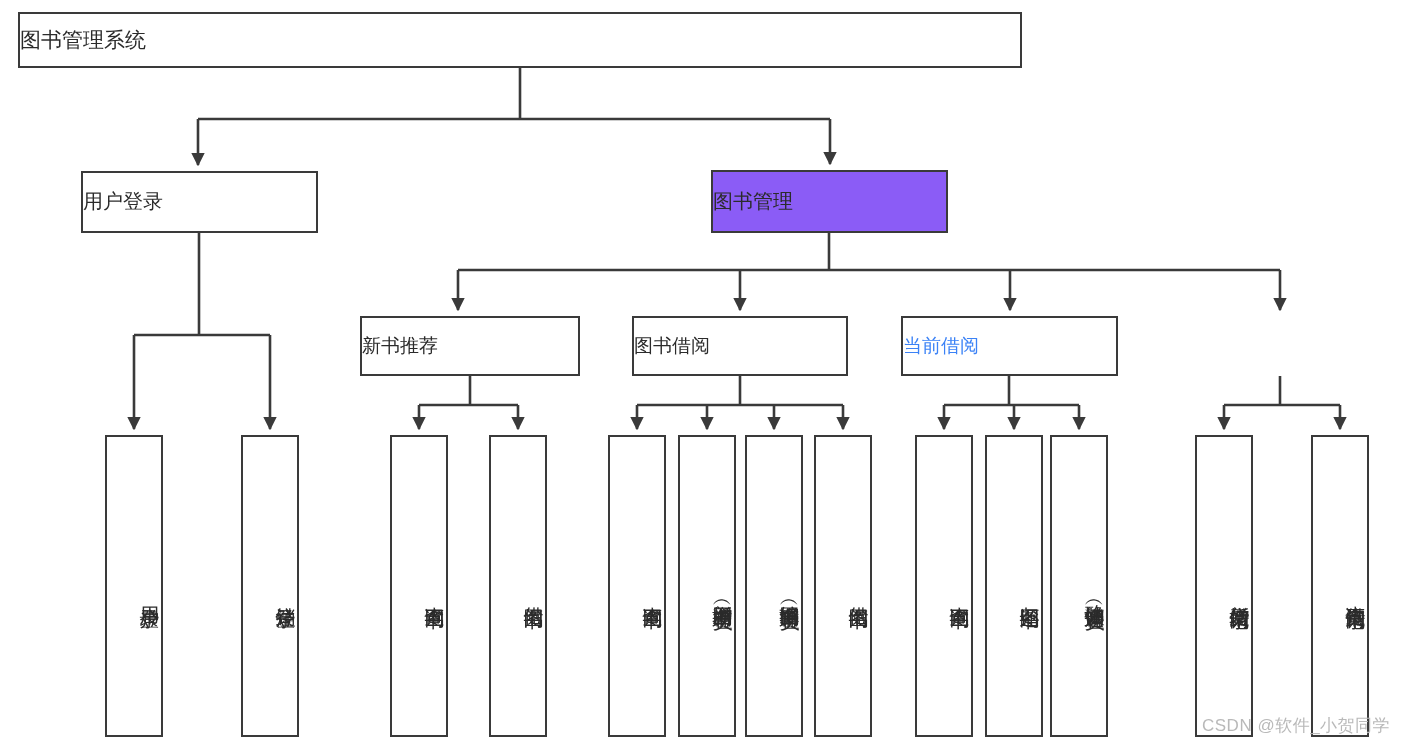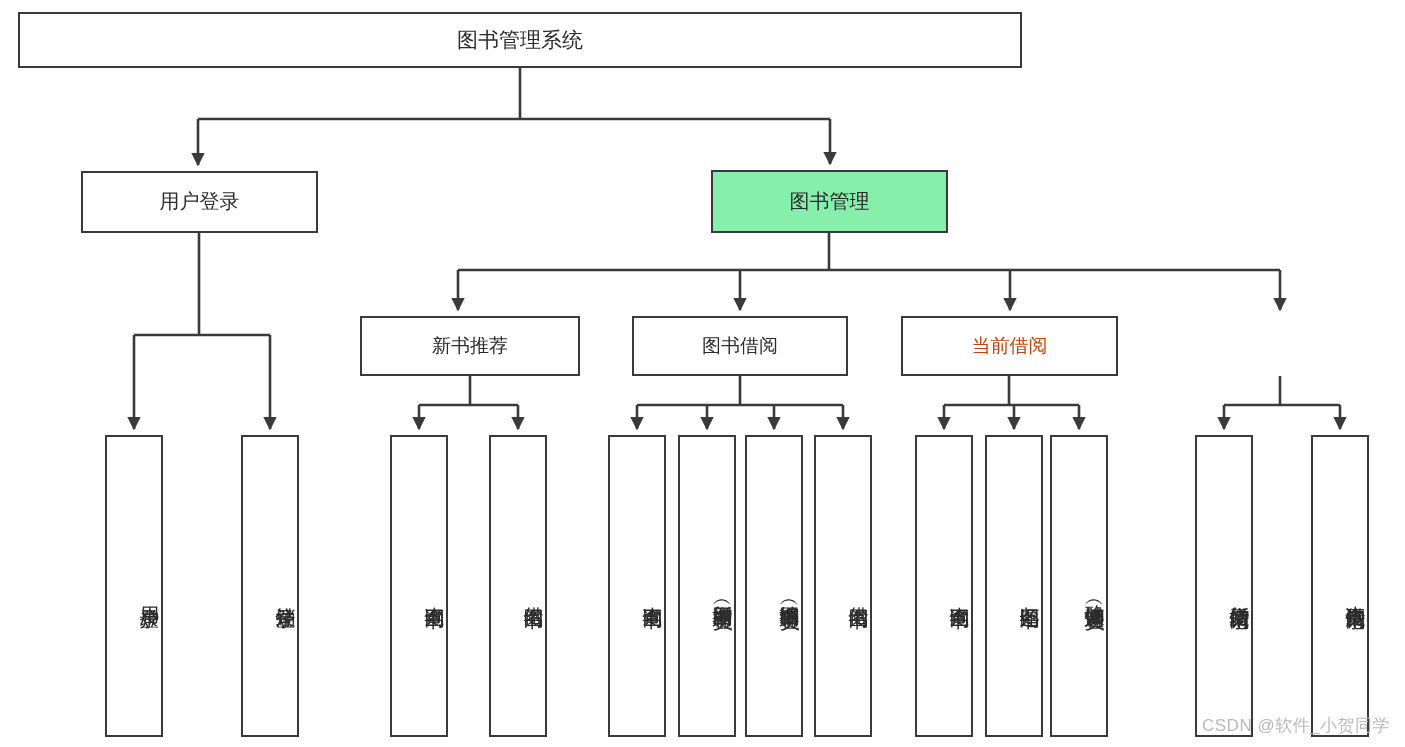--- a/index.html
+++ b/index.html
@@ -25,21 +25,21 @@
     height: 747px;
   }
   .node {
     position: absolute;
     box-sizing: border-box;
     border: 2px solid #3a3a3a;
     background: #ffffff;
     color: #2b2b2b;
     display: flex;
     align-items: center;
-    justify-content: center;
+    justify-content: flex-start;
     text-align: center;
     line-height: 1.18;
   }
   .node.root {
     font-size: 21px;
   }
   .node.level1 {
     font-size: 20px;
   }
   .node.level2 {
@@ -123,31 +123,31 @@
     </g>
   </svg>
 
   <div class="node root" style="left: 18px; top: 12px; width: 1004px; height: 56px; border-color: rgb(58, 58, 58); background: rgb(255, 255, 255); color: rgb(43, 43, 43);">
     <span>图书管理系统</span>
   </div>
 
   <div class="node level1" style="left: 81px; top: 171px; width: 237px; height: 62px; border-color: rgb(58, 58, 58); background: rgb(255, 255, 255); color: rgb(43, 43, 43);">
     <span>用户登录</span>
   </div>
-  <div class="node level1" style="left: 711px; top: 170px; width: 237px; height: 63px; border-color: rgb(58, 58, 58); background: #86efac; color: rgb(43, 43, 43);">
+  <div class="node level1" style="left: 711px; top: 170px; width: 237px; height: 63px; border-color: rgb(58, 58, 58); background: #8b5cf6; color: rgb(43, 43, 43);">
     <span>图书管理</span>
   </div>
 
   <div class="node level2" style="left: 632px; top: 316px; width: 216px; height: 60px; border-color: rgb(58, 58, 58); background: rgb(255, 255, 255); color: rgb(43, 43, 43);">
     <span>图书借阅</span>
   </div>
   <div class="node level2" style="left: 360px; top: 316px; width: 220px; height: 60px; border-color: rgb(58, 58, 58); background: rgb(255, 255, 255); color: rgb(43, 43, 43);">
     <span>新书推荐</span>
   </div>
-  <div class="node level2" style="left: 901px; top: 316px; width: 217px; height: 60px; border-color: rgb(58, 58, 58); background: rgb(255, 255, 255); color: #c2410c;">
+  <div class="node level2" style="left: 901px; top: 316px; width: 217px; height: 60px; border-color: rgb(58, 58, 58); background: rgb(255, 255, 255); color: #3b82f6;">
     <span>当前借阅</span>
   </div>
 
   <div class="node leaf" style="left: 105px; top: 435px; width: 58px; height: 302px; border-color: rgb(58, 58, 58); background: rgb(255, 255, 255); color: rgb(43, 43, 43);">
     <span>用户登录</span>
   </div>
   <div class="node leaf" style="left: 241px; top: 435px; width: 58px; height: 302px; border-color: rgb(58, 58, 58); background: rgb(255, 255, 255); color: rgb(43, 43, 43);">
     <span>注销登录</span>
   </div>
   <div class="node leaf" style="left: 390px; top: 435px; width: 58px; height: 302px; border-color: rgb(58, 58, 58); background: rgb(255, 255, 255); color: rgb(43, 43, 43);">

